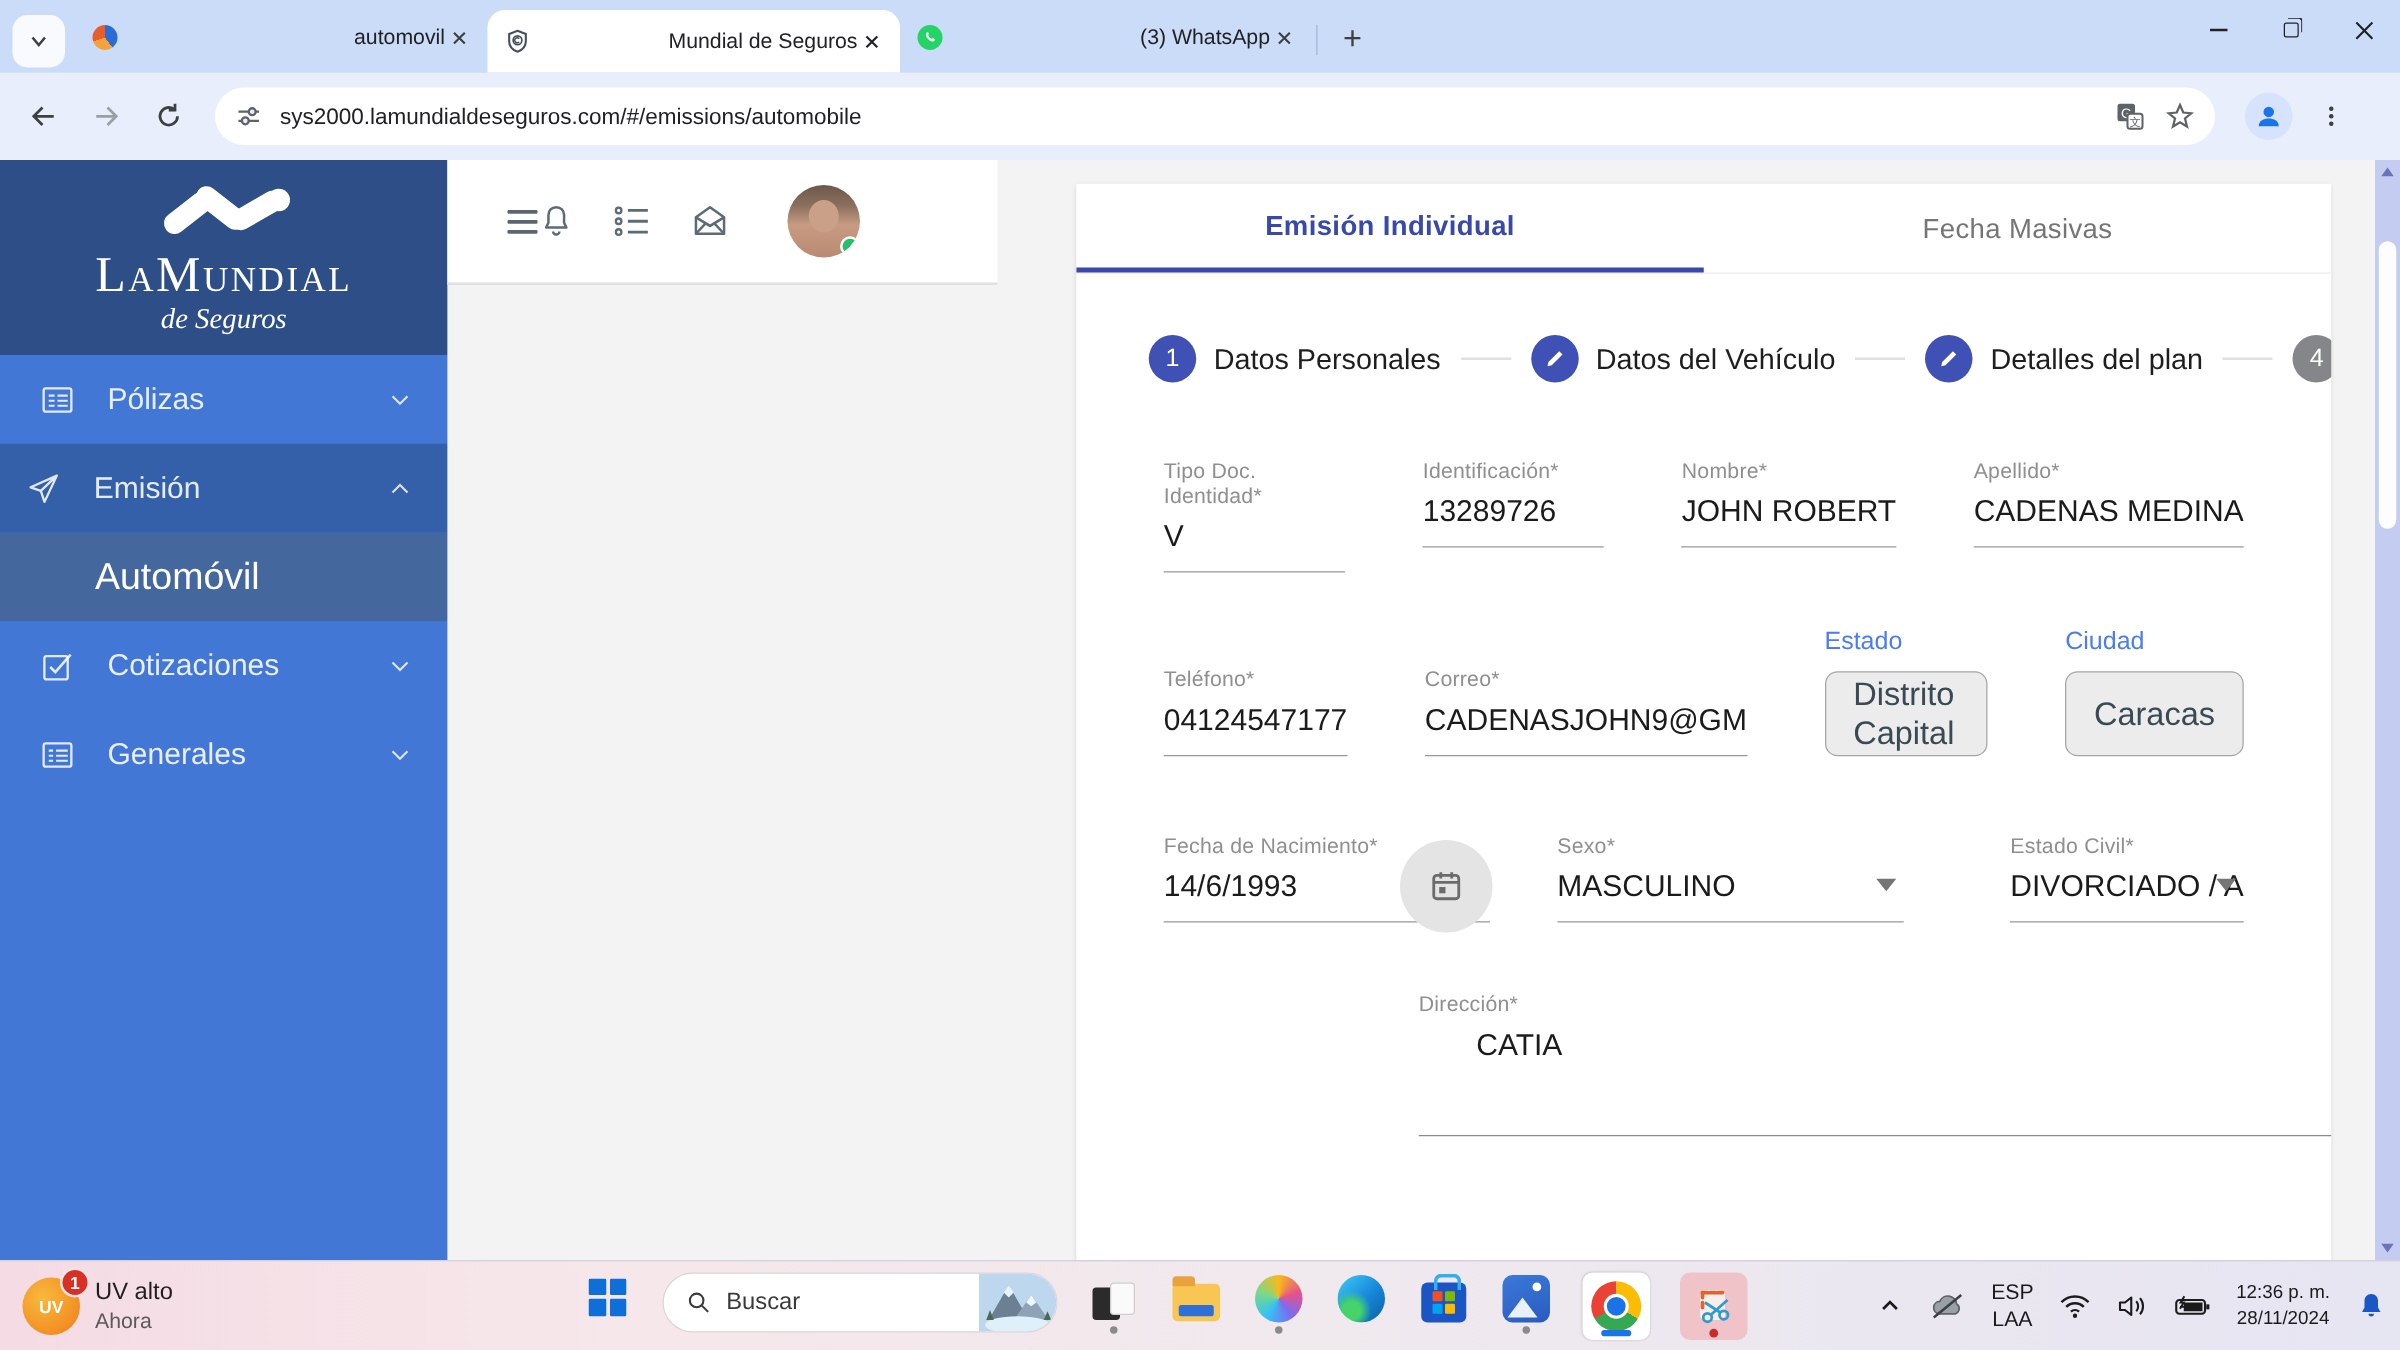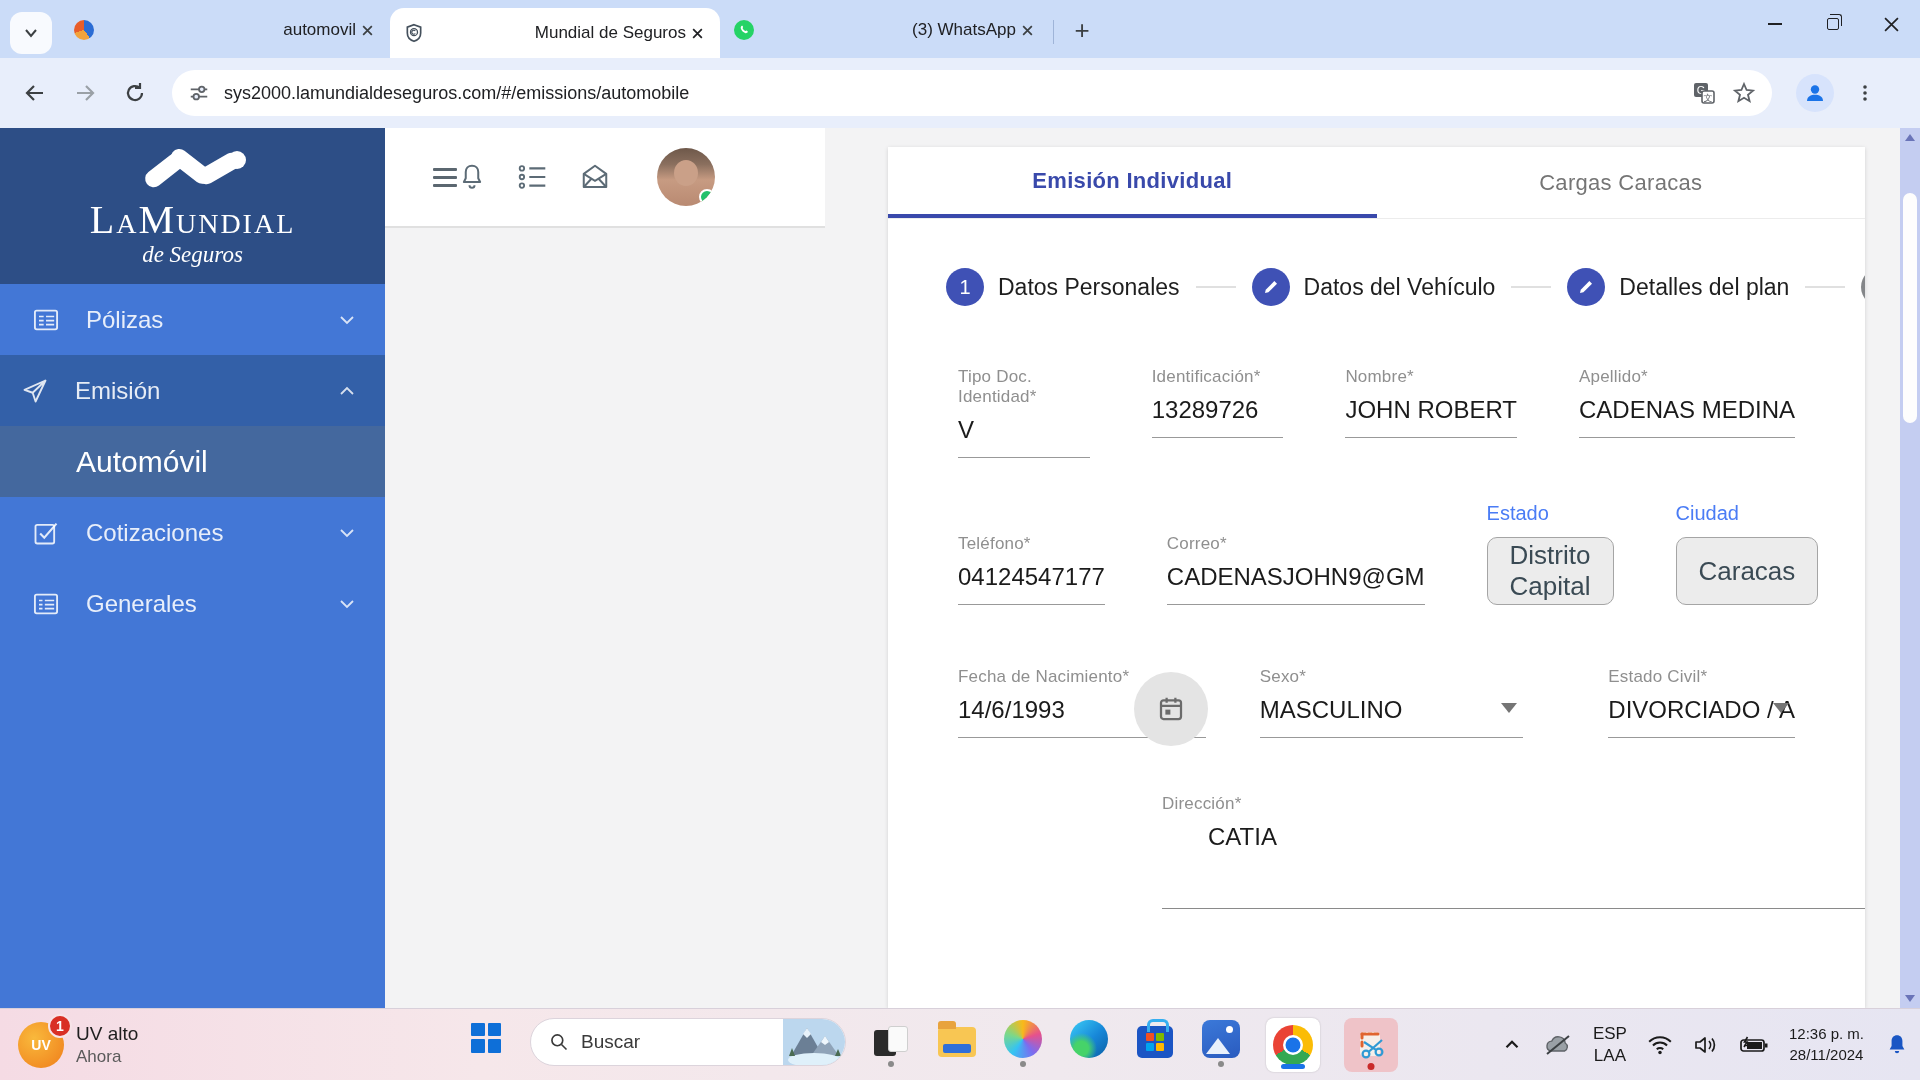--- a/index.html
+++ b/index.html
@@ -26,21 +26,21 @@
   .navbtn { width:42px; height:42px; display:flex; align-items:center; justify-content:center; margin-right:8px; border-radius:50%; }
   .omnibox { flex:0 0 1600px; height:46px; background:#fff; border-radius:23px; display:flex; align-items:center; padding:0 16px; margin-left:8px; }
   .omni-url { flex:1; font-size:18px; color:#202124; margin-left:14px; white-space:nowrap; overflow:hidden; }
   .omni-ic { margin-left:16px; display:flex; align-items:center; }
   .toolbar-right { display:flex; align-items:center; margin-left:14px; }
   .profile-badge { width:38px; height:38px; border-radius:50%; background:#d7e3fc; display:flex; align-items:center; justify-content:center; margin:0 10px; }
 
   
   .app { display:flex; height:880px; position:relative; }
 
-  .sidebar { width:385px; background:#4377d6; display:flex; flex-direction:column; flex-shrink:0; }
+  .sidebar { width:358px; background:#4377d6; display:flex; flex-direction:column; flex-shrink:0; }
   .logo-block { height:156px; background:#2d4e86; display:flex; flex-direction:column; align-items:center; justify-content:center; }
   .logo-name { font-family:"Liberation Serif", serif; font-variant:small-caps; font-size:40px; letter-spacing:2px; color:#fff; line-height:1; margin-top:4px; }
   .logo-tag { font-family:"Liberation Serif", serif; font-style:italic; font-size:23px; color:#fff; margin-top:2px; }
   .nav-item { height:71px; display:flex; align-items:center; padding:0 28px 0 32px; color:rgba(255,255,255,.88); font-size:24px; background:#4377d6; }
   .nav-item .nlabel { flex:1; margin-left:26px; }
   .nav-item.expanded { background:#3360a8;padding-left:21px; }
   .nav-sub { height:71px; display:flex; align-items:center; padding-left:76px; font-size:30px; color:#fff; background:#44689e; }
   .nav-ic { width:28px; height:28px; flex-shrink:0; }
   .sidebar-fill { flex:1; background:#4377d6; }
 
@@ -353,21 +353,21 @@
               <span class="dot"></span>
             </div>
         </div>
       </div>
 
       <div class="content">
         <div class="card">
 
           <div class="ctabs">
             <div class="ctab active">Emisión Individual</div>
-            <div class="ctab">Cargas Caracas</div>
+            <div class="ctab">Fecha Masivas</div>
           </div>
 
           <div class="stepper">
             <div class="step">
               <div class="scircle">1</div>
               <span class="slbl">Datos Personales</span>
             </div>
             <div class="sline"></div>
             <div class="step">
               <div class="scircle">

